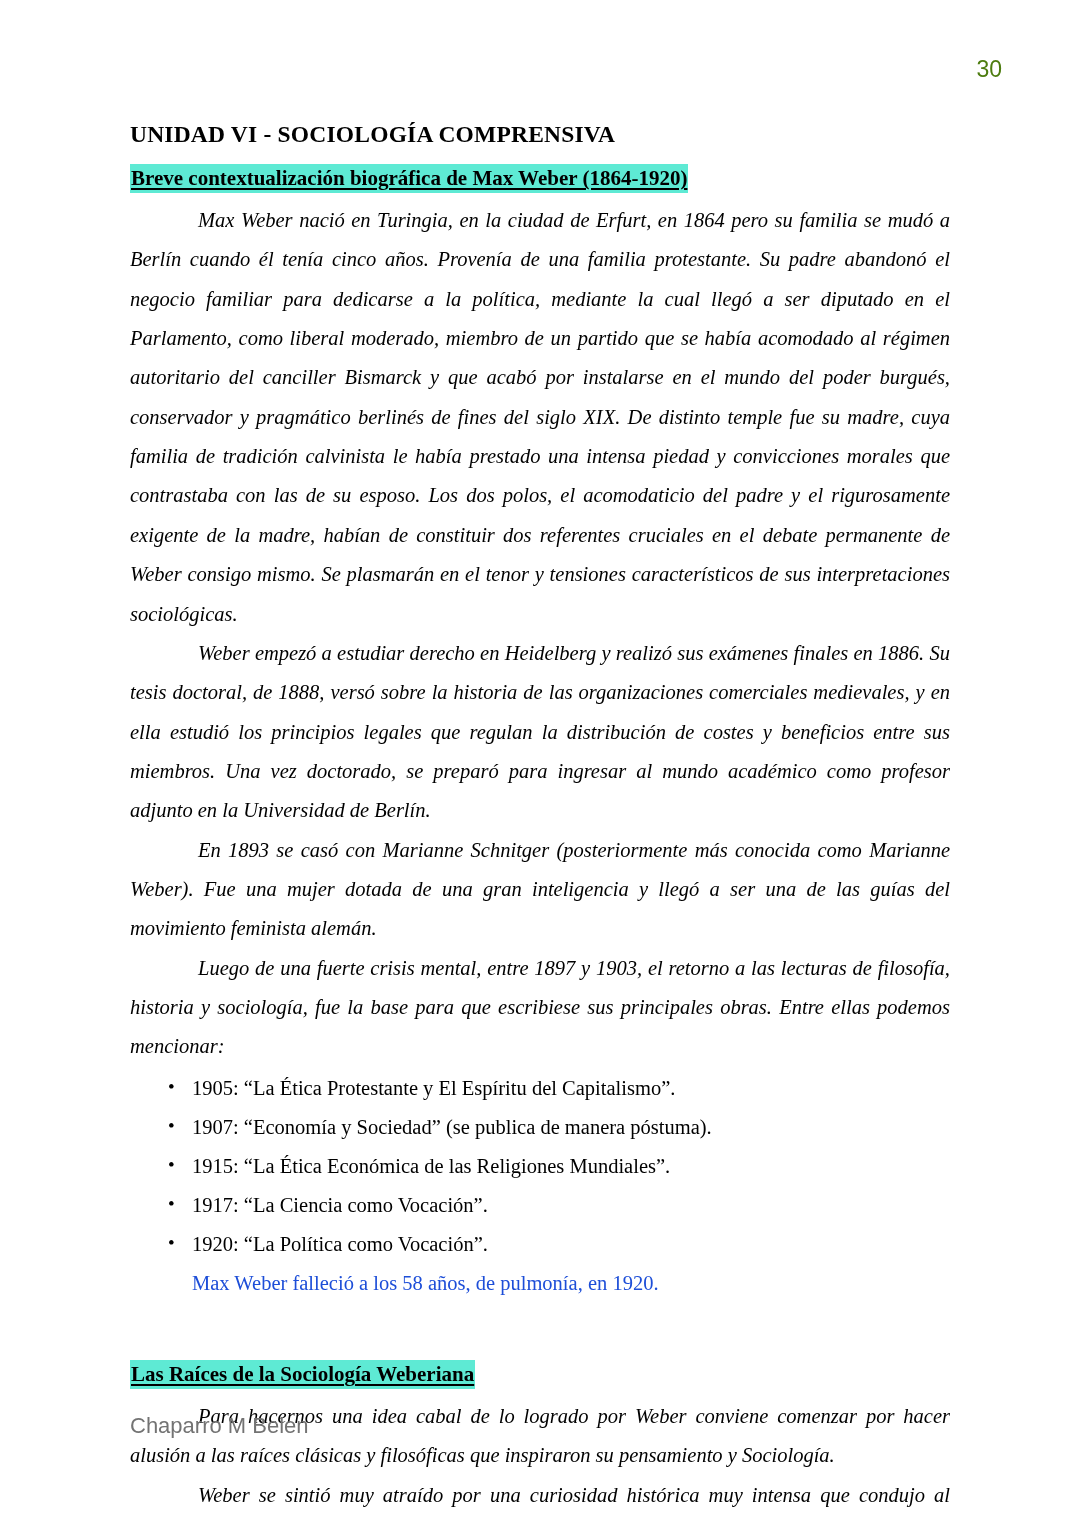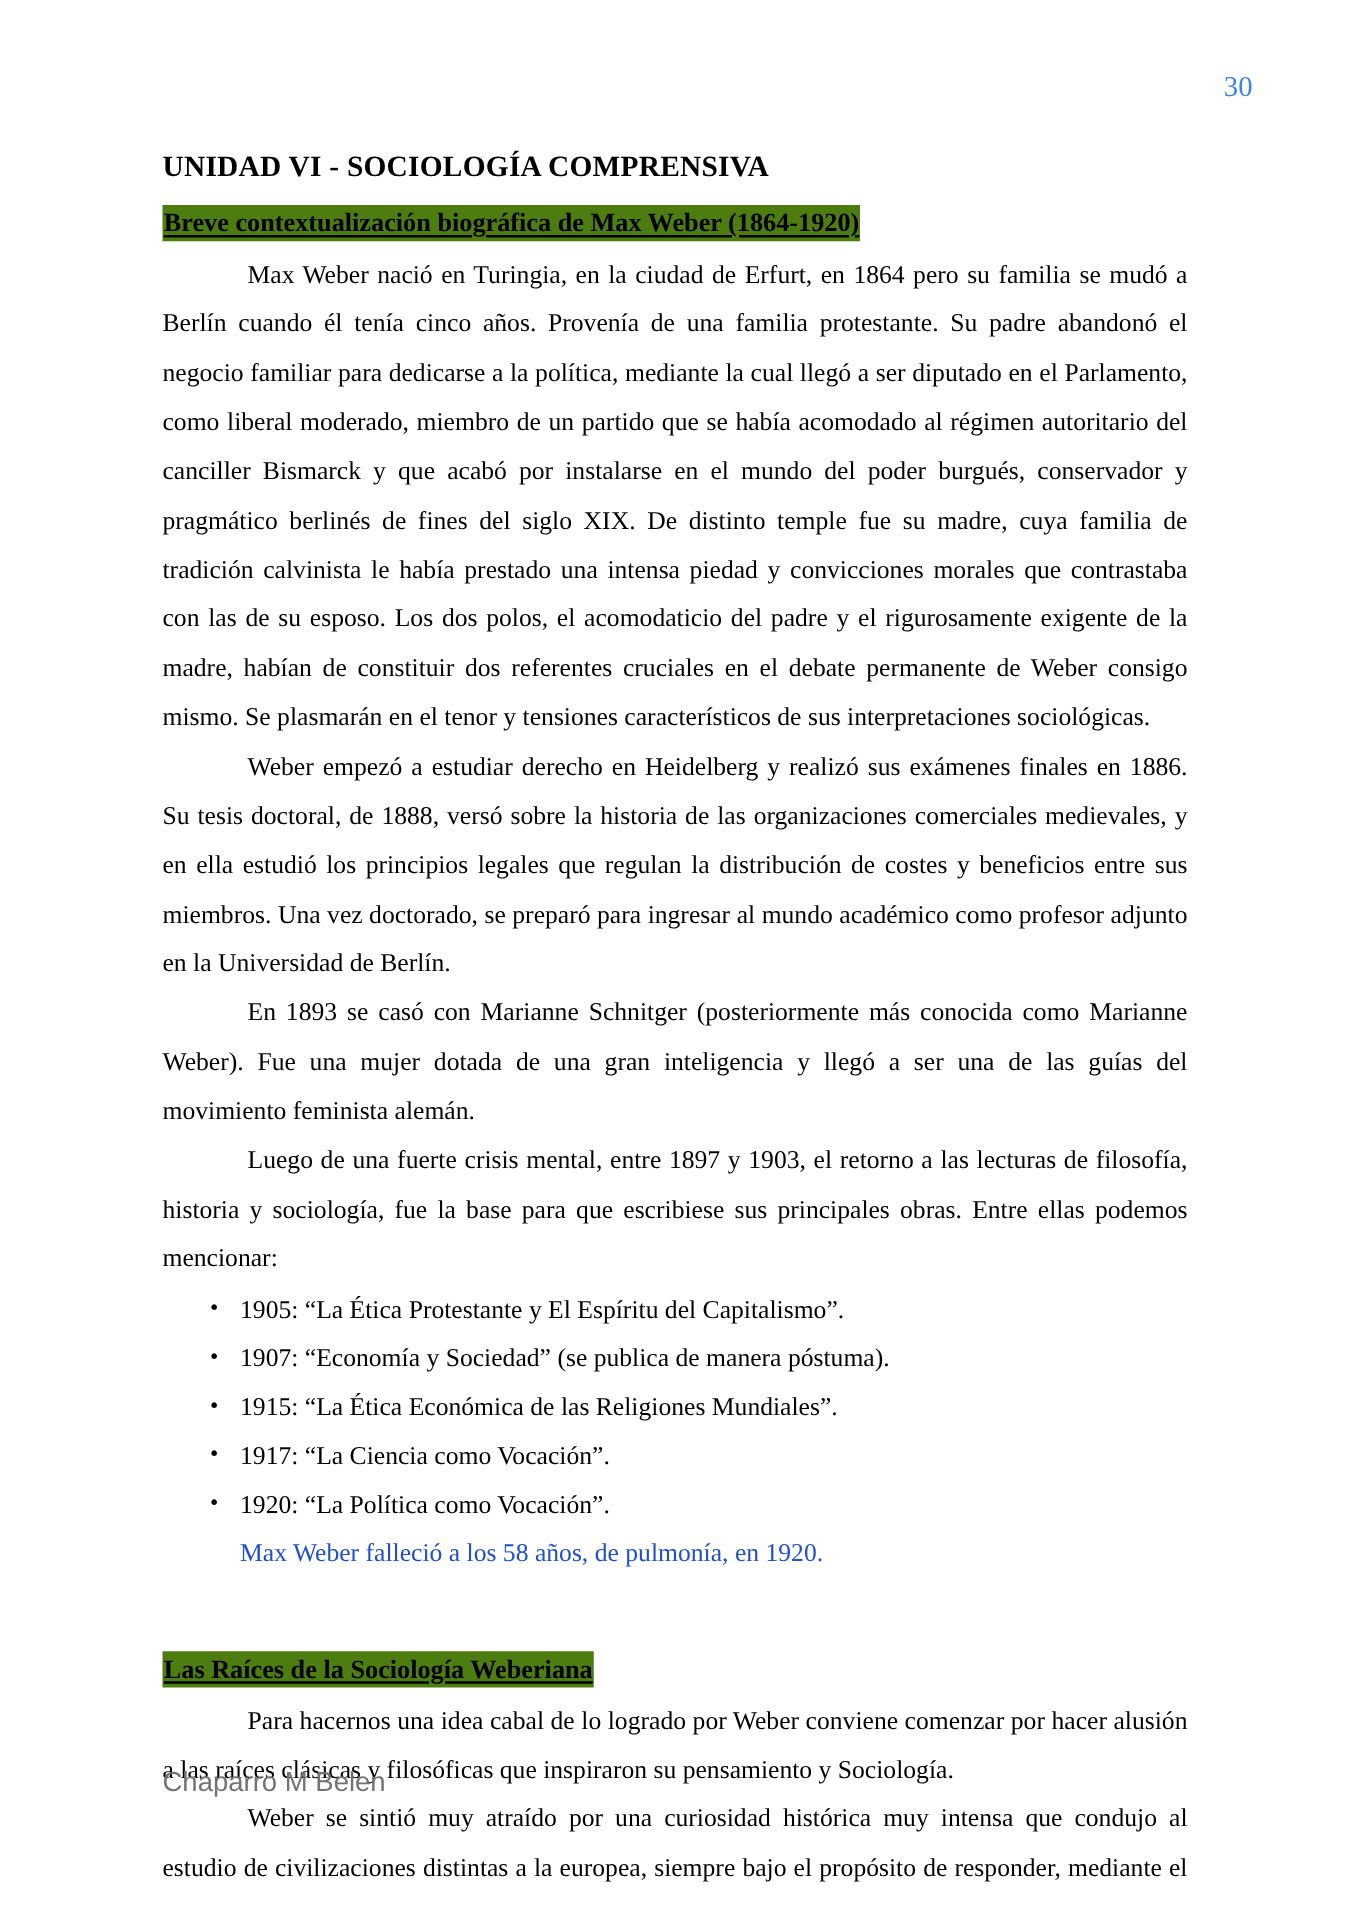--- a/index.html
+++ b/index.html
@@ -14,23 +14,23 @@
     background: #ffffff;
     box-sizing: border-box;
     overflow: hidden;
   }
 
   
   .page-number {
     position: absolute;
     top: 58px;
     right: 78px;
-    font-family: Liberation Serif, serif;
+    font-family: Liberation Sans, sans-serif;
     font-size: 23px;
-    color: #3b82f6;
+    color: #4d7c0f;
     line-height: 1;
   }
 
   
   .content {
     position: absolute;
     left: 130px;
     top: 120px;
     width: 820px;
   }
@@ -48,21 +48,21 @@
 
   
   .section-heading {
     font-family: "Liberation Serif", "DejaVu Serif", serif;
     font-size: 21px;
     font-weight: bold;
     color: #000000;
     text-decoration: underline;
     text-underline-offset: 3px;
     display: inline;
-    background-color: #4d7c0f;
+    background-color: #5eead4;
     box-decoration-break: clone;
     -webkit-box-decoration-break: clone;
     padding: 2px 1px 3px 1px;
     line-height: 1.55;
   }
   .heading-wrap {
     margin: 0 0 6px 0;
     line-height: 1.6;
   }
   .heading-wrap.second {
@@ -73,20 +73,21 @@
   p.body {
     font-family: "Liberation Serif", "DejaVu Serif", serif;
     font-size: 20.5px;
     color: #000000;
     text-align: justify;
     text-justify: inter-word;
     line-height: 1.92;
     margin: 0;
     text-indent: 68px;
     hyphens: none;
+    font-style: italic;
   }
   p.body + p.body {
     margin-top: 0;
   }
   .bold { font-weight: bold; }
 
   
   ul.works {
     list-style: none;
     margin: 2px 0 0 0;

